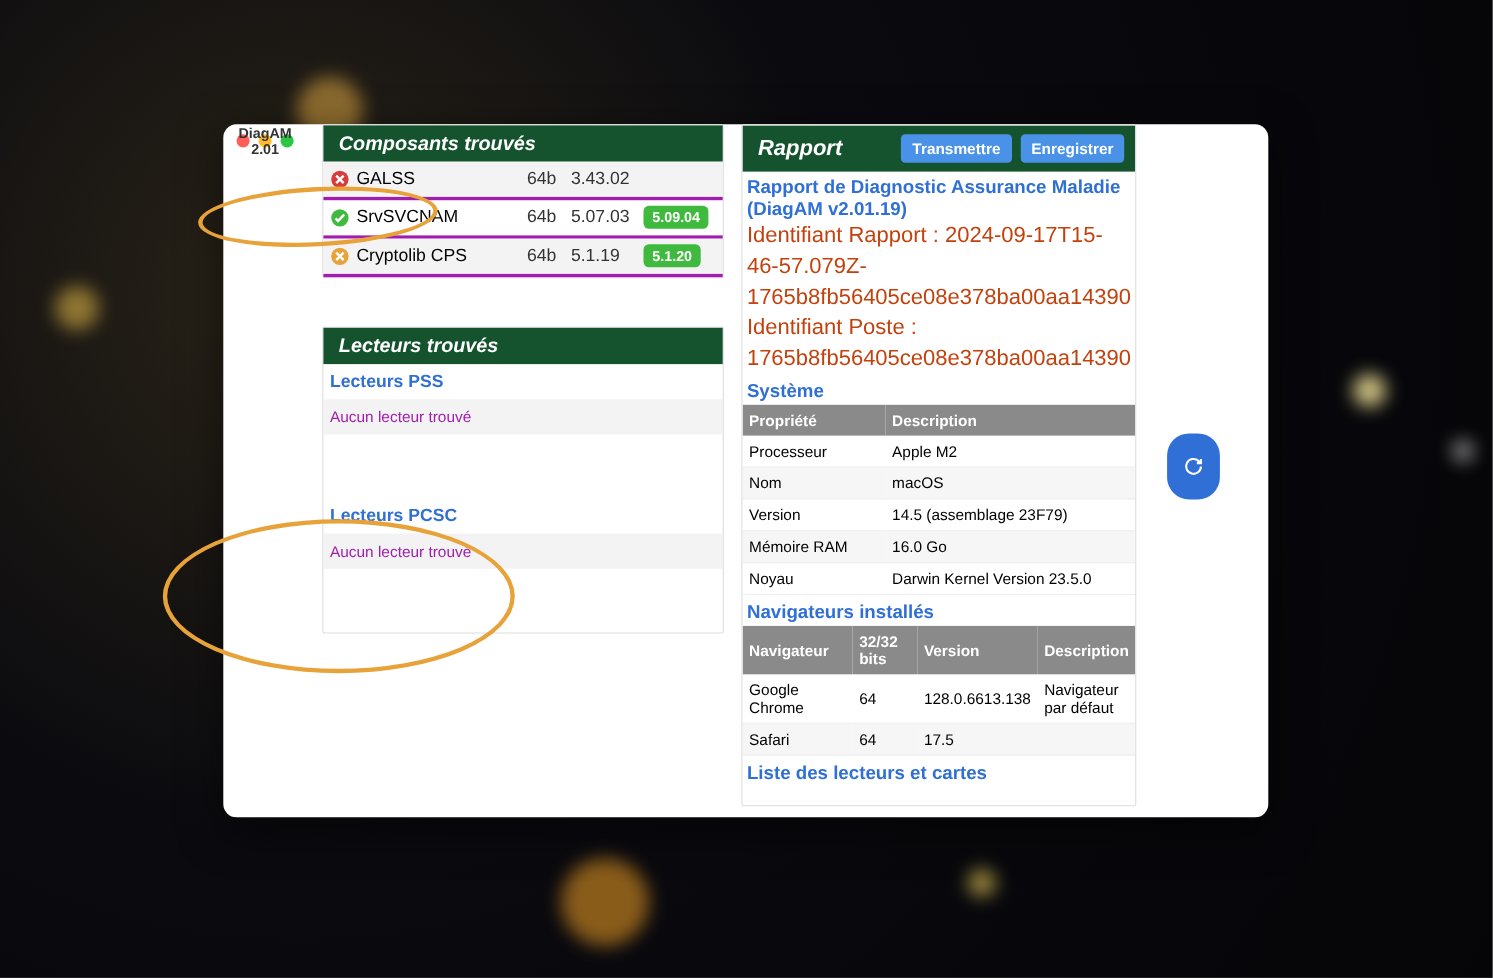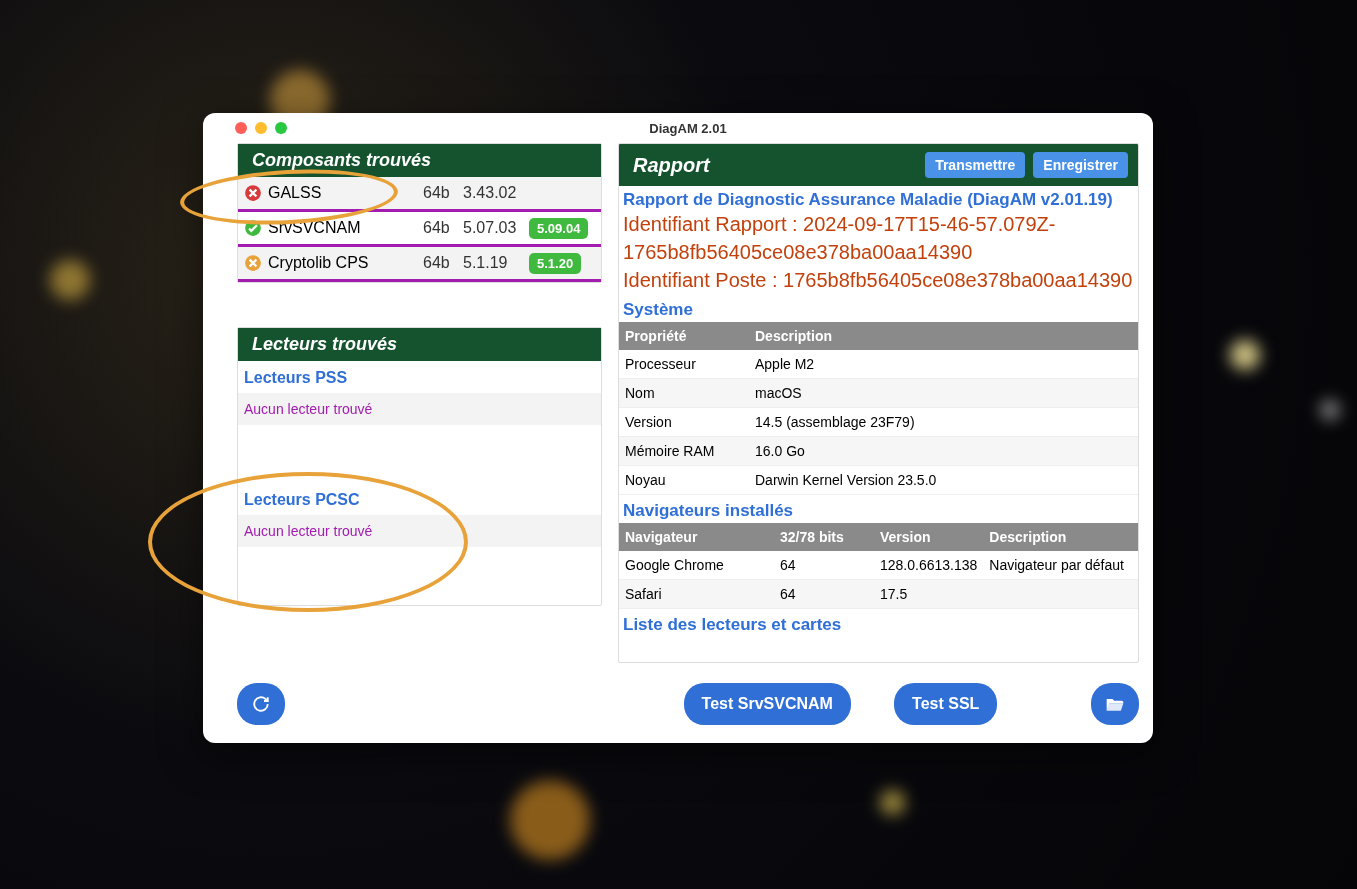--- a/index.html
+++ b/index.html
@@ -22,22 +22,21 @@
   .window {
     position: absolute;
     left: 203px;
     top: 113px;
     width: 950px;
     height: 630px;
     background: #ffffff;
     border-radius: 12px;
     box-shadow: 0 10px 40px rgba(0,0,0,0.5);
     display: flex;
-    flex-direction: column;
-    padding-left: 20px;
+    flex-direction: row;
   }
   .titlebar {
     height: 30px;
     display: flex;
     align-items: center;
     padding: 0 12px;
     position: relative;
   }
   .traffic { display:flex; gap:8px; }
   .dot { width:12px;height:12px;border-radius:50%; }
@@ -269,21 +268,21 @@
                   <td>Darwin Kernel Version 23.5.0</td>
                 </tr>
             </tbody>
           </table>
 
           <div class="section-h">Navigateurs installés</div>
           <table class="sys">
             <thead>
                 <tr>
               <th style="width:155px">Navigateur</th>
-              <th style="width:100px">32/78 bits</th>
+              <th style="width:100px">32/32 bits</th>
               <th style="width:105px">Version</th>
               <th>Description</th>
             </tr>
               </thead>
             <tbody>
               <tr>
                 <td>Google Chrome</td>
                 <td>64</td>
                 <td>128.0.6613.138</td>
                 <td>Navigateur par défaut</td>

